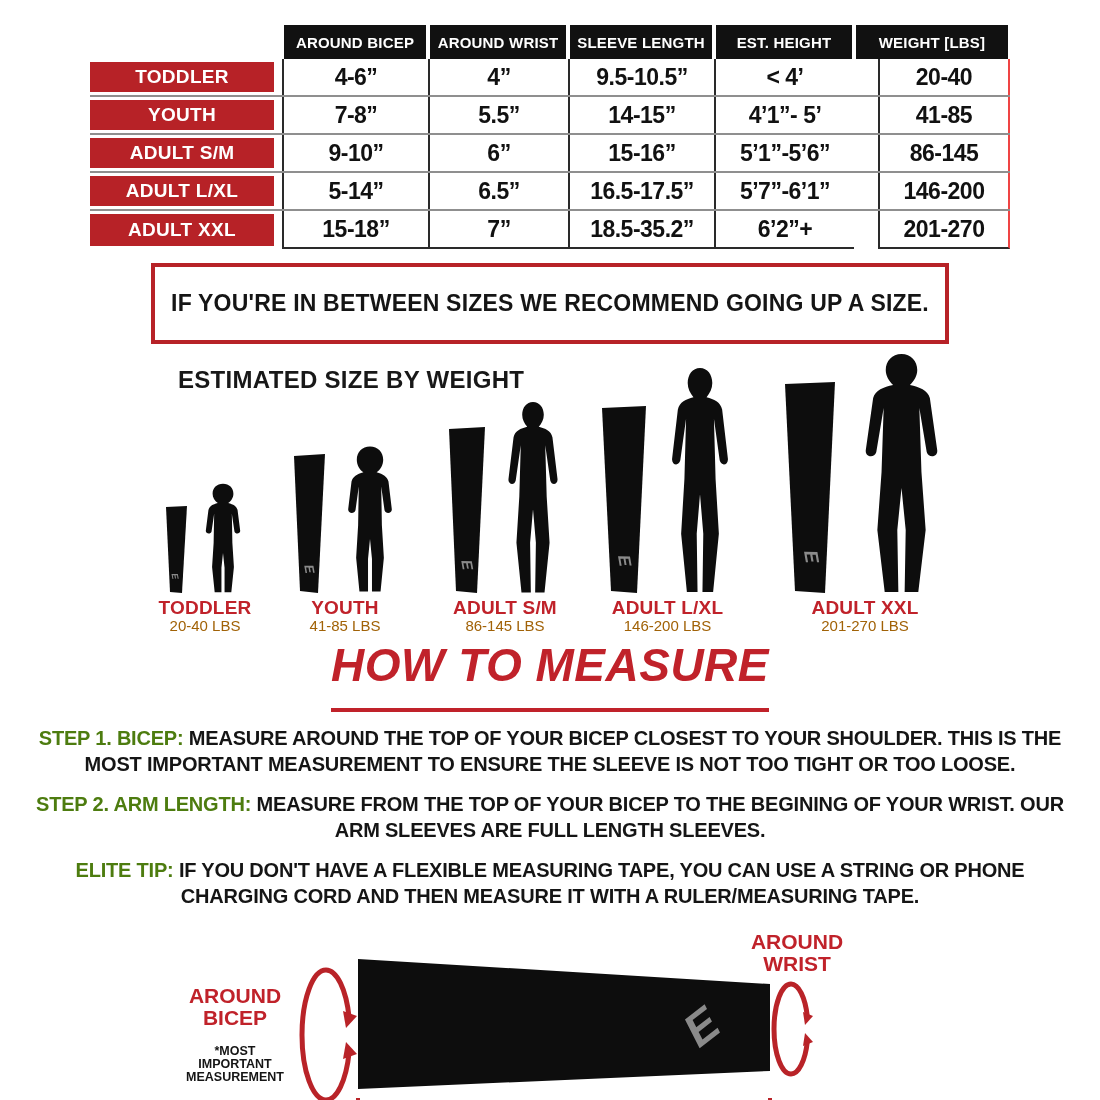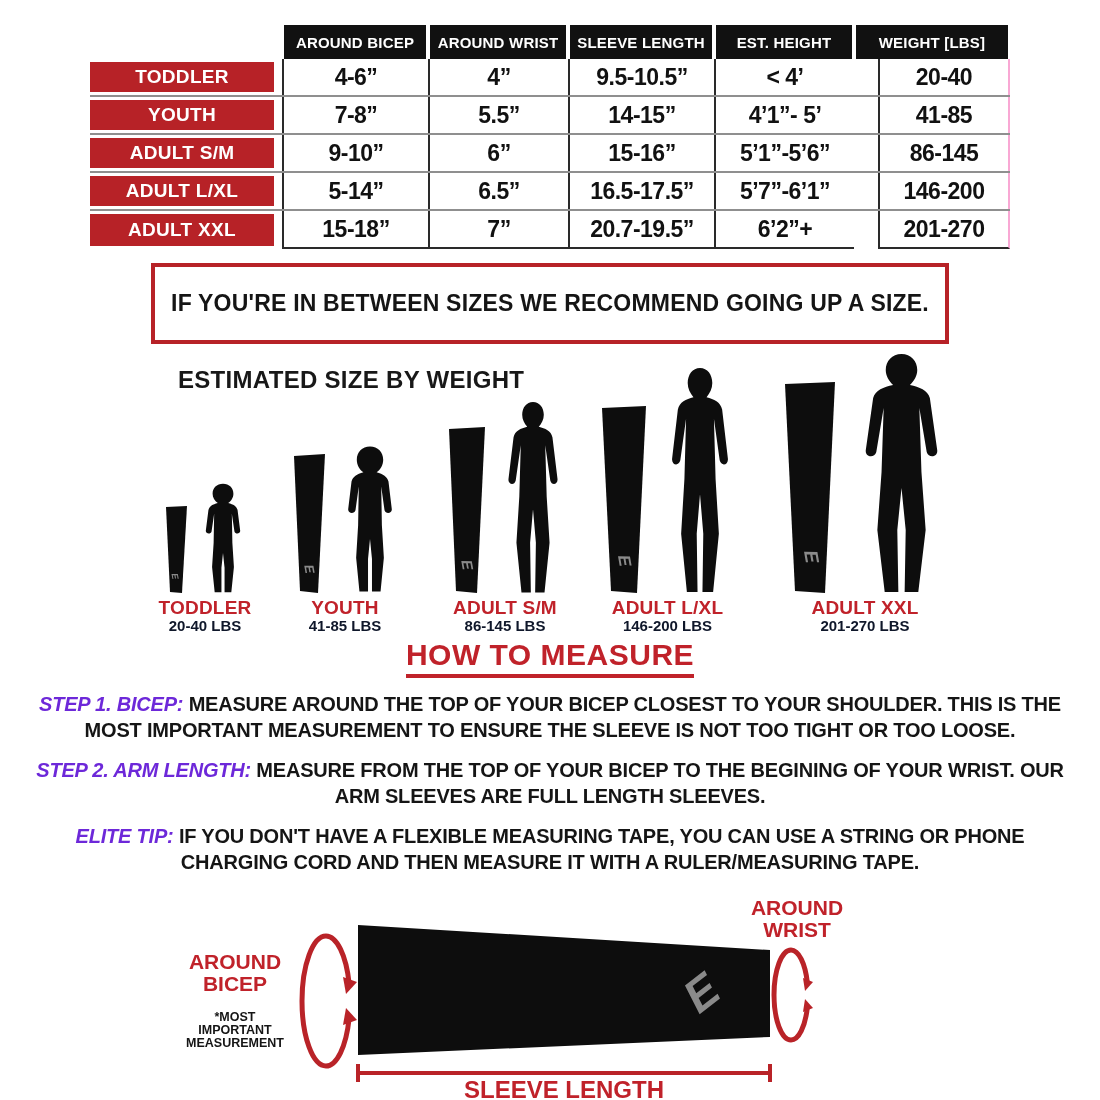--- a/index.html
+++ b/index.html
@@ -15,48 +15,48 @@
   .hdr-spacer { background:transparent; }
   .hdr-cell { background:#111111; color:#ffffff; margin:0 2px; display:flex;
     align-items:center; justify-content:center; font-size:15px; font-weight:bold;
     letter-spacing:.2px; }
   .label-cell { background:#b72227; color:#ffffff; font-weight:bold; font-size:19px;
     display:flex; align-items:center; justify-content:center; margin:3px 8px 3px 0;
     letter-spacing:.3px; }
   .data-cell { border-left:2px solid #2a2a2a; display:flex; align-items:center;
     justify-content:center; font-size:23px; font-weight:bold; color:#111;
     letter-spacing:-.5px; }
-  .data-cell.last { border-right:2px solid #f9a8d4;margin-left:24px; }
+  .data-cell.last { border-right:2px solid #ef4444;margin-left:24px; }
   .drow.bottom .data-cell { border-bottom:2px solid #2a2a2a; }
 
   
   .banner { width:fit-content; margin:14px auto 0; border:4px solid #b72227;
     padding:23px 16px; font-size:23px; font-weight:bold; letter-spacing:.2px;
     color:#151515; white-space:nowrap; }
 
   
   .est-band { position:relative; height:280px; margin-top:10px;padding-left:6px; }
   .est-heading { position:absolute; left:178px; top:12px; font-size:24px;
     font-weight:bold; color:#181818; letter-spacing:.3px; }
   .size-group { position:absolute; bottom:0; display:flex; flex-direction:column;
     align-items:center; }
   .pair { display:flex; align-items:flex-end; gap:7px; }
   .g-name { color:#c0222a; font-size:19px; font-weight:bold; letter-spacing:.2px;
     margin-top:4px; line-height:1.05; }
-  .g-weight { color:#0f172a; font-size:15px; font-weight:bold; line-height:1.1; }
+  .g-weight { color:#a16207; font-size:15px; font-weight:normal; line-height:1.1; }
   .sleeve-e { fill:#8a8a8a; font-weight:bold; font-style:italic;
     font-family:"Liberation Sans",sans-serif; }
 
   
-  .howto { width:fit-content; margin:4px auto 14px; font-size:30px; font-weight:bold;
-    color:#c0222a; border-bottom:4px solid #c0222a; padding-bottom:2px;
-    letter-spacing:.5px; }
+  .howto { width:fit-content; margin:4px auto 14px; font-size:46px; font-weight:bold;
+    color:#c0222a; border-bottom:4px solid #c0222a; padding-bottom:16px;
+    letter-spacing:.5px;font-style:italic; }
   .step { width:1050px; margin:0 auto 15px; text-align:center; font-weight:bold;
     font-size:20px; line-height:1.28; color:#151515; letter-spacing:-.2px; }
-  .lead { color:#6d28d9;font-style:italic; }
+  .lead { color:#4d7c0f; }
 
   
   .diagram { position:relative; height:222px; width:1100px; }
   .diagram svg { position:absolute; left:0; top:0; }
   .d-label { position:absolute; text-align:center; font-weight:bold;
     color:#c0222a; line-height:1.05; }
   .d-bicep { left:168px; top:60px; width:134px; font-size:21px; }
   .d-note { left:180px; top:120px; width:110px; font-size:12.5px; color:#151515; }
   .d-wrist { left:722px; top:6px; width:150px; font-size:21px; }
   .d-length { left:358px; top:186px; width:412px; font-size:24px; }
@@ -107,21 +107,21 @@
     <div class="data-cell">6.5”</div>
     <div class="data-cell">16.5-17.5”</div>
     <div class="data-cell">5’7”-6’1”</div>
     <div class="data-cell last">146-200</div>
   </div>
 
   <div class="trow drow bottom">
     <div class="label-cell">ADULT XXL</div>
     <div class="data-cell">15-18”</div>
     <div class="data-cell">7”</div>
-    <div class="data-cell">20.7-19.5”</div>
+    <div class="data-cell">18.5-35.2”</div>
     <div class="data-cell">6’2”+</div>
     <div class="data-cell last">201-270</div>
   </div>
 </div>
 
 <div class="banner">IF YOU'RE IN BETWEEN SIZES WE RECOMMEND GOING UP A SIZE.</div>
 
 <div class="est-band">
   <div class="est-heading">ESTIMATED SIZE BY WEIGHT</div>
 

